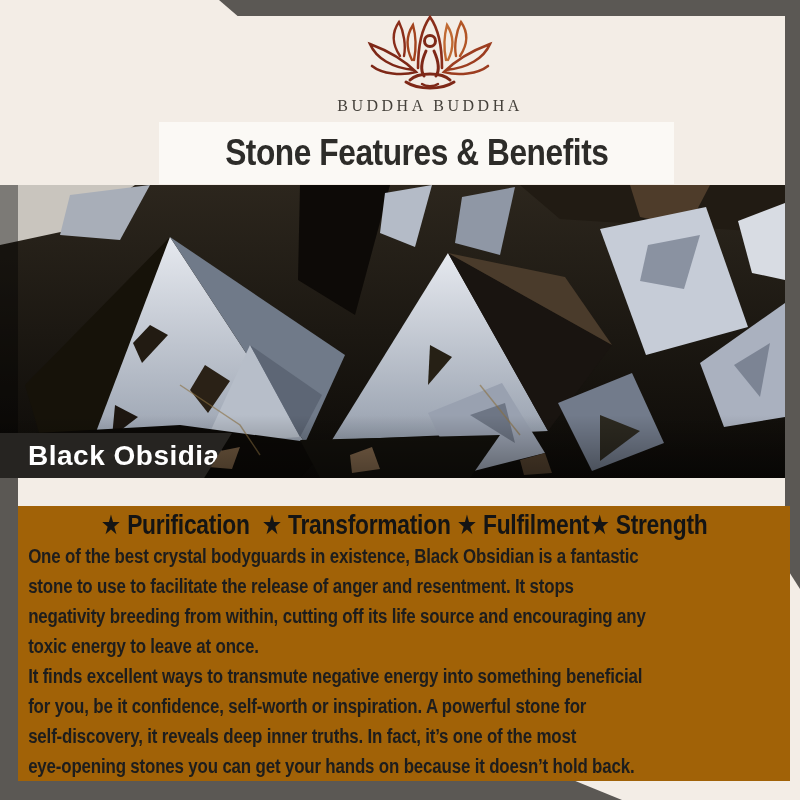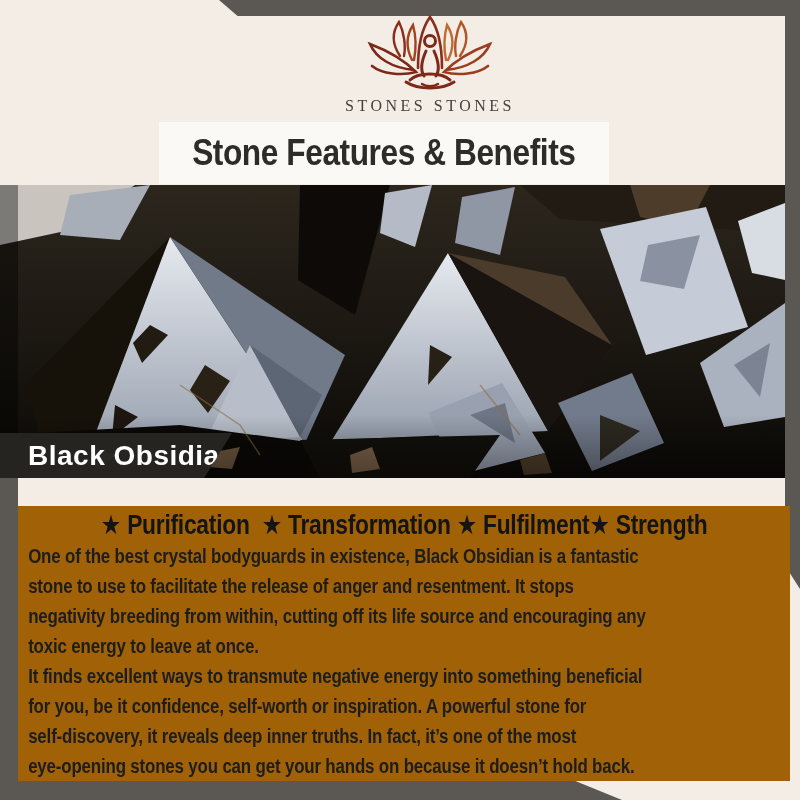--- a/index.html
+++ b/index.html
@@ -22,21 +22,21 @@
   
   .logo{position:absolute;left:352px;top:10px;width:156px;height:90px;}
   .brand-name{
     position:absolute;left:280px;top:97px;width:300px;
     text-align:center;
     font-family:"Liberation Serif","DejaVu Serif",serif;
     font-size:16px;letter-spacing:3.5px;color:#44403a;font-weight:500;
   }
   
   .title-strip{
-    position:absolute;left:159px;top:122px;width:450px;height:62px;
+    position:absolute;left:159px;top:122px;width:515px;height:62px;
     background:#fbf9f5;display:flex;align-items:center;justify-content:center;
   }
   .title-strip span{
     font-weight:bold;font-size:36px;color:#2d2c29;letter-spacing:-0.5px;
     white-space:nowrap;transform:scaleX(0.88);
   }
   
   .photo{
     position:absolute;left:0;top:185px;width:785px;height:293px;
     background:#13100c;overflow:hidden;
@@ -96,21 +96,21 @@
       <path d="M94 60 C116 58, 132 48, 138 34 C122 40, 104 50, 92 62 C106 66, 126 64, 136 56" stroke="#9c3d20" stroke-width="2.6" fill="none" stroke-linecap="round"></path>
 
       <circle cx="78" cy="31" r="5.5" stroke="#7e2817" stroke-width="3" fill="none"></circle>
       <path d="M74 41 C70 50, 68 60, 72 66" stroke="#7e2817" stroke-width="3" fill="none" stroke-linecap="round"></path>
       <path d="M82 41 C86 50, 88 60, 84 66" stroke="#7e2817" stroke-width="3" fill="none" stroke-linecap="round"></path>
       <path d="M58 70 C66 62, 90 62, 98 70" stroke="#7e2817" stroke-width="3" fill="none" stroke-linecap="round"></path>
       <path d="M54 72 C66 80, 90 80, 102 72" stroke="#7e2817" stroke-width="3" fill="none" stroke-linecap="round"></path>
       <path d="M70 74 C74 77, 82 77, 86 74" stroke="#7e2817" stroke-width="2.4" fill="none" stroke-linecap="round"></path>
     </svg>
   </div>
-  <div class="brand-name">STONES STONES</div>
+  <div class="brand-name">BUDDHA BUDDHA</div>
 
   <div class="title-strip">
     <span>Stone Features &amp; Benefits</span>
   </div>
 
   <div class="photo">
     <svg width="785" height="293" viewBox="0 0 785 293">
       <defs>
         <linearGradient id="gSilver" x1="0" y1="0" x2="0" y2="1">
           <stop offset="0" stop-color="#e6e9ef"></stop>

